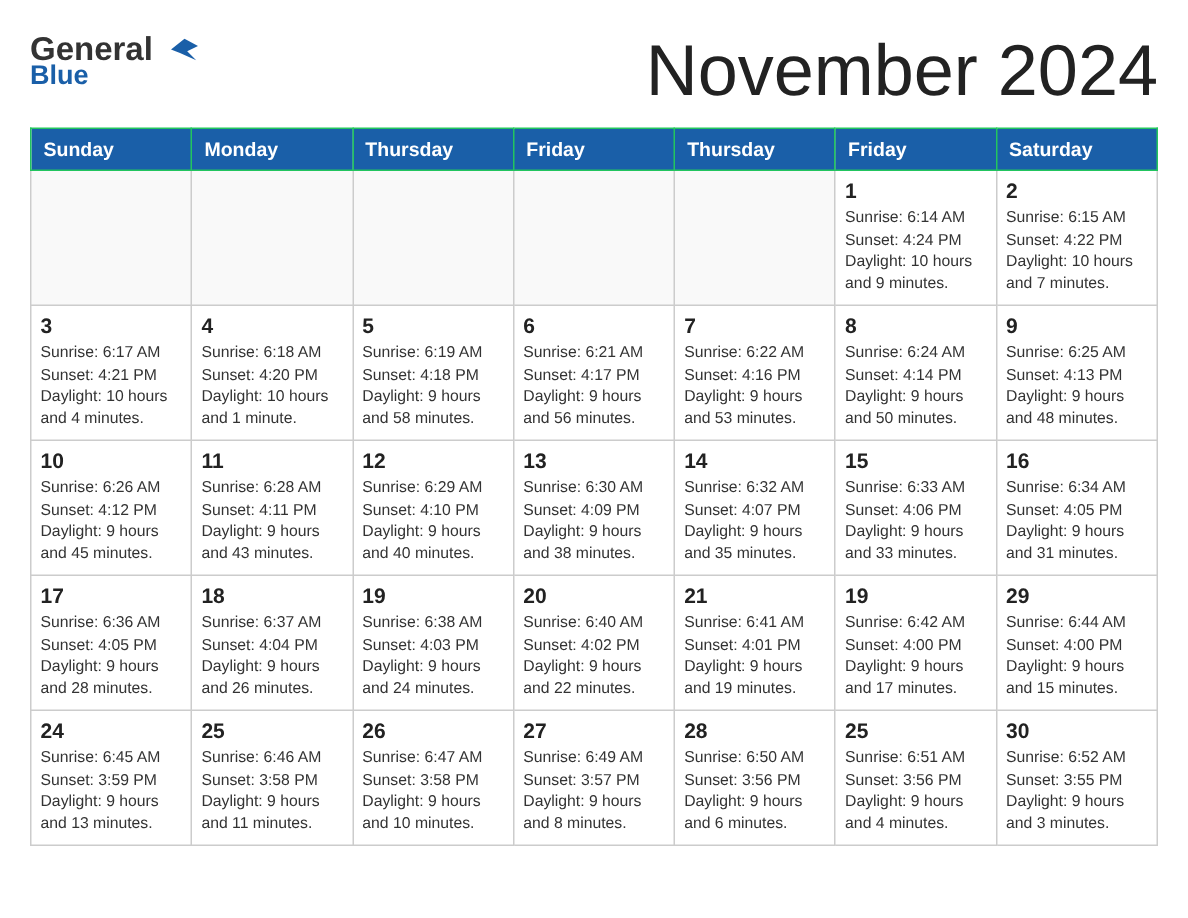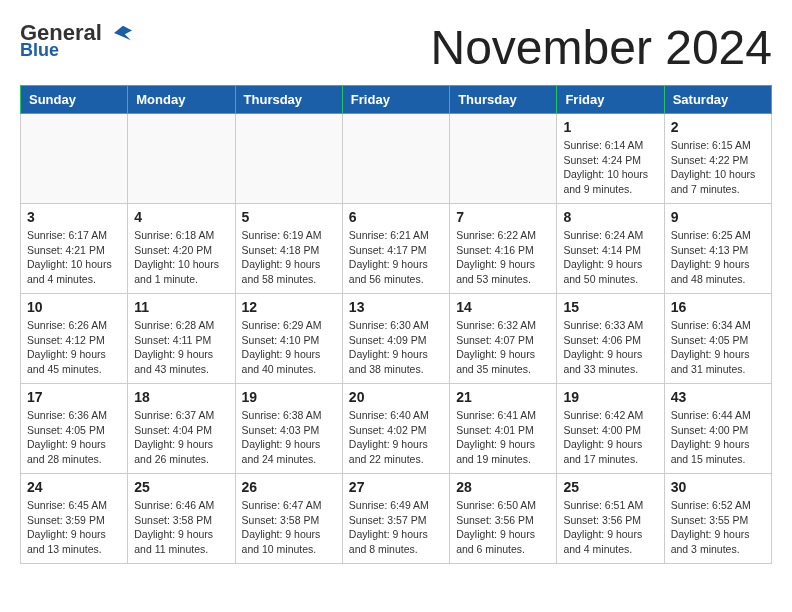--- a/index.html
+++ b/index.html
@@ -216,21 +216,21 @@
         </td>
         <td>
           <div class="day-number">21</div>
           <div class="day-info">Sunrise: 6:41 AM<br>Sunset: 4:01 PM<br>Daylight: 9 hours and 19 minutes.</div>
         </td>
         <td>
           <div class="day-number">19</div>
           <div class="day-info">Sunrise: 6:42 AM<br>Sunset: 4:00 PM<br>Daylight: 9 hours and 17 minutes.</div>
         </td>
         <td>
-          <div class="day-number">43</div>
+          <div class="day-number">29</div>
           <div class="day-info">Sunrise: 6:44 AM<br>Sunset: 4:00 PM<br>Daylight: 9 hours and 15 minutes.</div>
         </td>
       </tr>
       <tr>
         <td>
           <div class="day-number">24</div>
           <div class="day-info">Sunrise: 6:45 AM<br>Sunset: 3:59 PM<br>Daylight: 9 hours and 13 minutes.</div>
         </td>
         <td>
           <div class="day-number">25</div>

